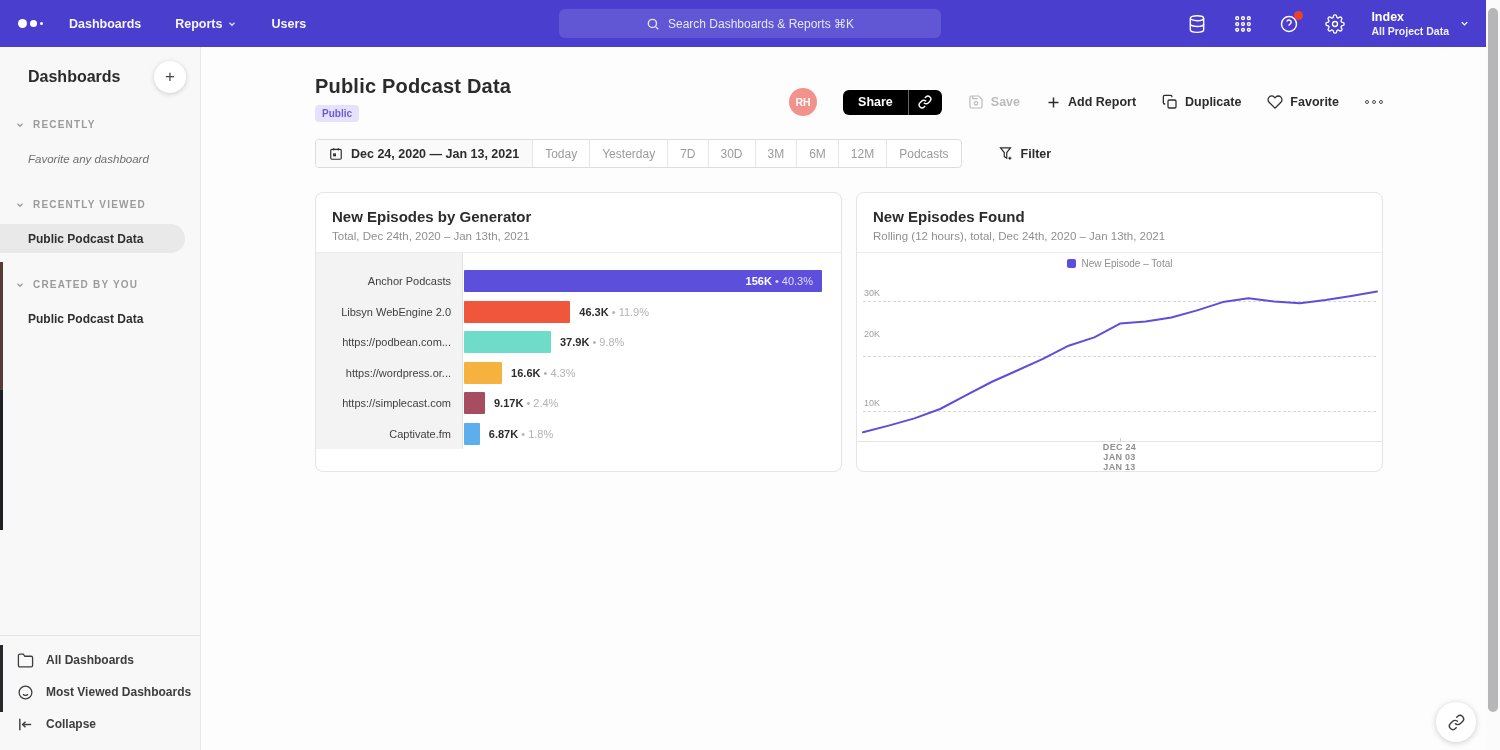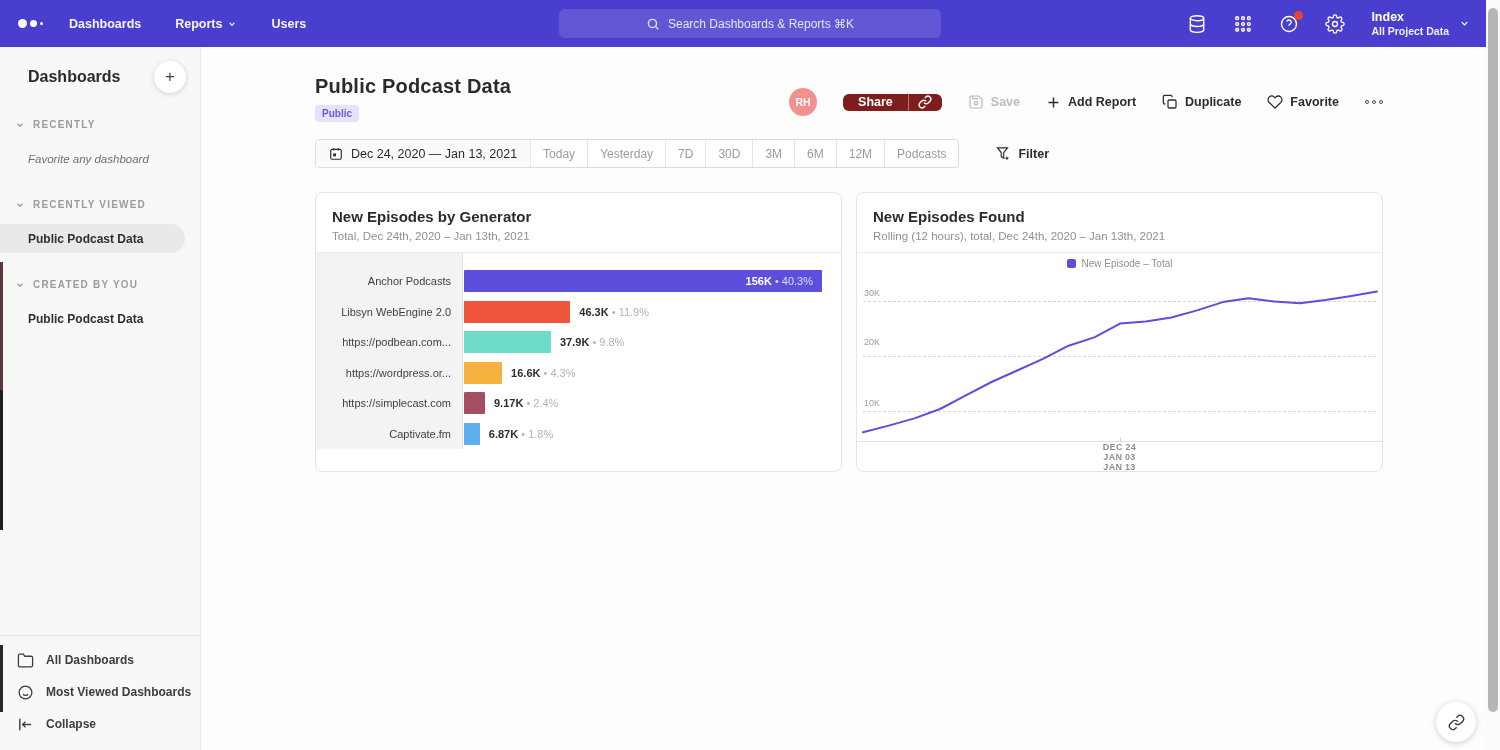--- a/index.html
+++ b/index.html
@@ -40,31 +40,31 @@
   .sb-f-item svg { flex:none; }
 
   
   .main { position:absolute; top:47px; left:201px; width:1299px; height:703px; background:#fdfdfe; }
   .content { margin:0 117px 0 114px; }
   .page-head { display:flex; justify-content:space-between; align-items:flex-start; padding-top:28px; }
   .page-title { font-size:20px; font-weight:700; color:#2b2b2b; letter-spacing:.2px; }
   .badge { display:inline-block; margin-top:7px; padding:3px 7px; border-radius:4px; background:#e7e2fb; color:#6a5ad8; font-size:10px; font-weight:700; cursor:pointer; }
   .actions { display:flex; align-items:center; gap:26px; margin-top:13px; }
   .avatar { width:28px; height:28px; border-radius:50%; background:#f2928c; color:#fff; font-size:10.5px; font-weight:700; display:flex; align-items:center; justify-content:center; }
-  .share-btn { display:flex; height:17px; border-radius:6px; background:#7f1d1d; overflow:hidden; cursor:pointer; }
+  .share-btn { display:flex; height:25px; border-radius:6px; background:#000000; overflow:hidden; cursor:pointer; }
   .share-main { display:flex; align-items:center; padding:0 15px; color:#fff; font-size:12.5px; font-weight:700; }
   .share-link { width:34px; display:flex; align-items:center; justify-content:center; border-left:1px solid rgba(255,255,255,.4); color:#fff; }
   .act { display:flex; align-items:center; gap:7px; font-size:12.5px; font-weight:700; color:#2c2c2c; cursor:pointer; white-space:nowrap; }
   .act.disabled { color:#bcbcbc; cursor:default; }
   .more-dots { display:flex; gap:3px; cursor:pointer; }
   .more-dots i { width:4px; height:4px; border:1.4px solid #4d4d4d; border-radius:50%; display:block; }
 
   .controls { display:flex; align-items:center; margin-top:17px; }
   .datectl { display:flex; align-items:stretch; height:29px; border:1px solid #dcdcde; border-radius:4px; background:#fff; overflow:hidden; }
-  .date-main { display:flex; align-items:center; gap:8px; padding:0 13px; font-size:12.5px; font-weight:400; color:#2c2c2c; cursor:pointer; background:#fafafa; }
+  .date-main { display:flex; align-items:center; gap:8px; padding:0 13px; font-size:12.5px; font-weight:700; color:#2c2c2c; cursor:pointer; background:#fafafa; }
   .preset { display:flex; align-items:center; padding:0 12px; font-size:12px; color:#9b9b9b; border-left:1px solid #e6e6e8; cursor:pointer; }
   .filter-btn { display:flex; align-items:center; gap:8px; margin-left:36px; font-size:12.5px; font-weight:700; color:#2c2c2c; cursor:pointer; }
 
   
   .cards { display:flex; gap:14px; margin-top:24px; }
   .card { width:527px; height:280px; background:#fff; border:1px solid #e4e4e6; border-radius:8px; overflow:hidden; }
   .card-head { padding:15px 16px 10px 16px; border-bottom:1px solid #ececee; }
   .card-title { font-size:15px; font-weight:700; color:#2b2b2b; }
   .card-sub { margin-top:5px; font-size:11.5px; color:#8f8f8f; }
 
@@ -392,21 +392,21 @@
         <div class="legend" id="line-legend">
             <span style="display: flex; align-items: center; gap: 6px;">
               <i style="background:#5b4fdb;"></i>
               <span>New Episode – Total</span>
             </span>
           </div>
         <div class="line-plot" id="line-plot">
             <div class="gridline" style="top: 136.7px;"></div>
             <span class="grid-label" style="top: 123.7px;">10K</span>
             <div class="gridline" style="top: 81.6px;"></div>
-            <span class="grid-label" style="top: 63px;">20K</span>
+            <span class="grid-label" style="top: 55px;">20K</span>
             <div class="gridline" style="top: 26.5px;"></div>
             <span class="grid-label" style="top: 13.5px;">30K</span>
             <svg class="line-svg" width="518" height="167">
               <polyline points="2.0,158.2 27.7,151.6 53.4,144.4 79.1,135.0 104.8,121.3 130.5,108.0 156.2,96.5 181.9,84.9 207.6,71.7 233.3,63.4 259.0,49.6 284.7,47.4 310.4,43.5 336.1,36.4 361.8,28.1 387.5,24.3 413.2,27.6 438.9,29.2 464.6,25.9 490.3,22.0 516.0,17.6" fill="none" stroke="#5b4fdb" stroke-width="2" stroke-linejoin="round" stroke-linecap="round"></polyline>
             </svg>
           </div>
         <div class="line-footer" id="line-footer">
             <i class="center-tick"></i>
             <span>DEC 24</span>
             <span>JAN 03</span>

